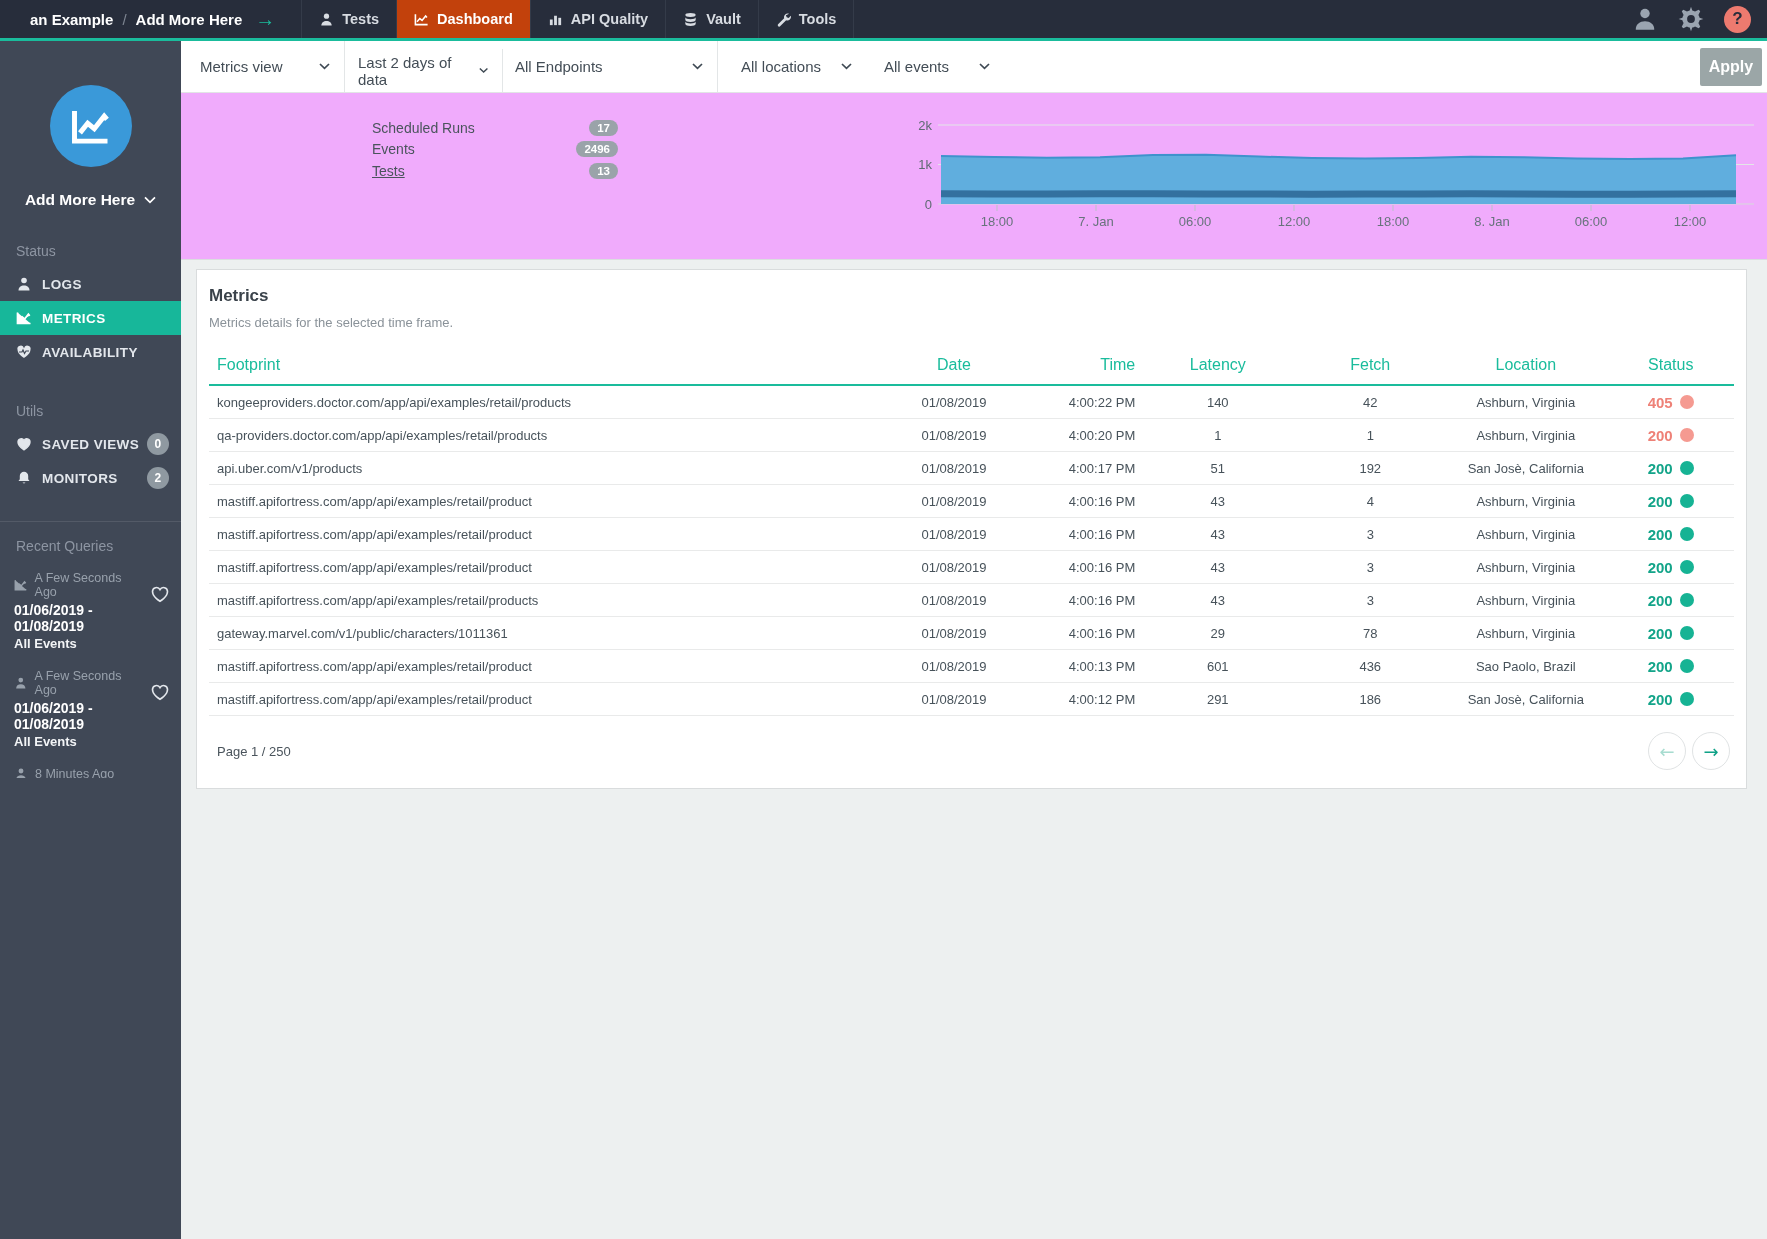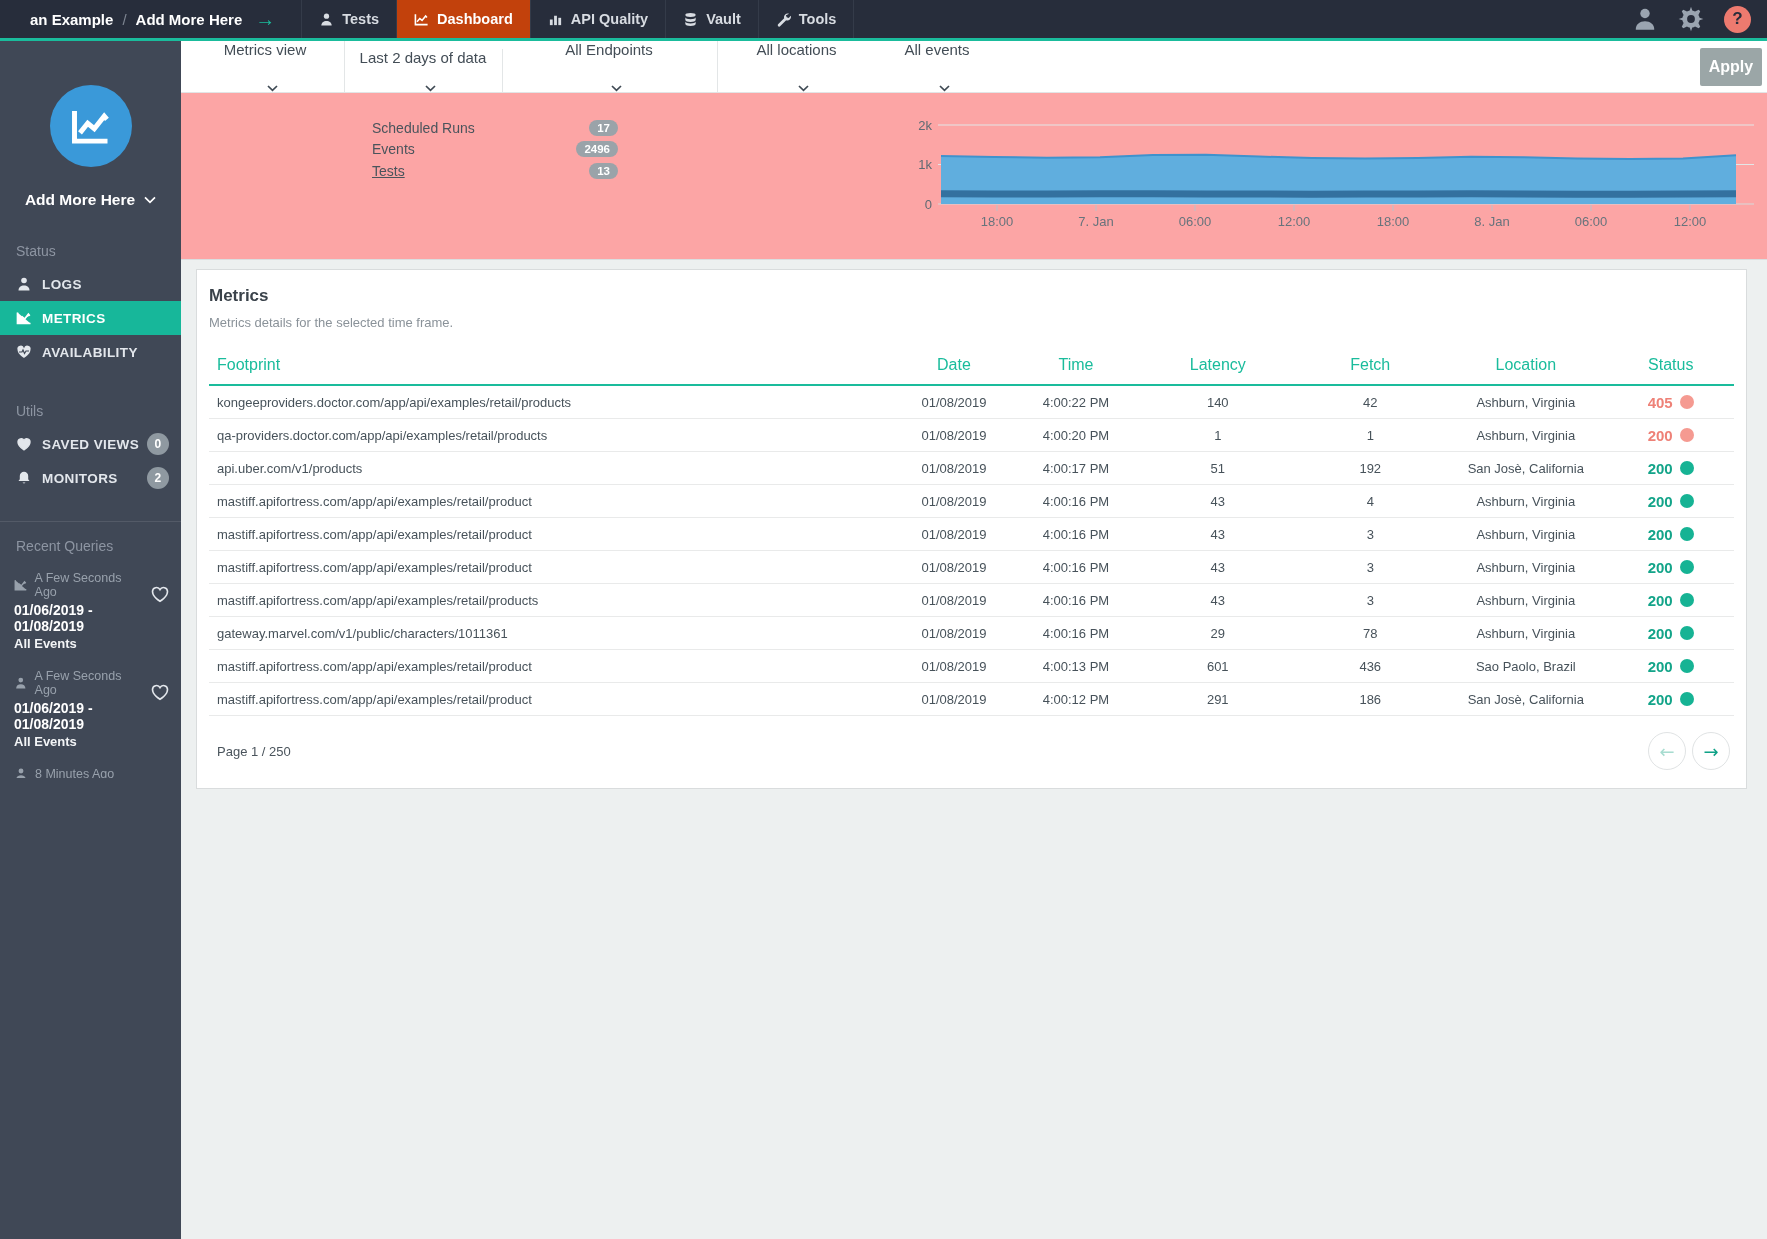--- a/index.html
+++ b/index.html
@@ -48,51 +48,51 @@
   .q-age { display:flex; align-items:center; gap:7px; color:#98a1ac; font-size:12.5px; }
   .q-age svg { width:14px; height:14px; color:#98a1ac; }
   .q-range { color:#fff; font-size:14px; font-weight:bold; margin-top:3px; }
   .q-scope { color:#f2f4f6; font-size:13px; font-weight:bold; margin-top:2px; }
   .q-heart { position:absolute; right:11px; top:22px; width:20px; height:20px; color:#e3e7ec; cursor:pointer; }
 
   
   #filterbar { position:absolute; left:181px; top:41px; right:0; height:52px; background:#ffffff;
     border-bottom:1px solid #e2e5e6; display:flex; align-items:stretch; padding-left:17px; }
   .dropdown { display:flex; align-items:center; justify-content:space-between; padding:0 14px 0 2px;
-    font-size:15px; color:#434d56; cursor:pointer;flex-direction:column; }
+    font-size:15px; color:#434d56; cursor:pointer; }
   .dropdown .chev { margin-left:14px; }
   .dd-sep { border-right:1px solid #e3e6e7; }
   .dd1 { width:147px; } .dd2 { width:158px; } .dd3 { width:215px; } .dd4 { width:148px; } .dd5 { width:138px; }
   .apply-btn { margin-left:auto; align-self:center; margin-right:5px; width:62px; height:38px; background:#9ba6a7;
     color:#fff; font-weight:bold; font-size:16px; border:none; border-radius:2px; cursor:pointer;
     font-family:"Liberation Sans",sans-serif; }
 
   
-  #overview { position:absolute; left:181px; top:93px; right:0; height:167px; background:#fca5a5;
+  #overview { position:absolute; left:181px; top:93px; right:0; height:167px; background:#f0abfc;
     border-bottom:1px solid #dadedf; }
   .stats { position:absolute; left:191px; top:24px; width:246px; font-size:14px; color:#4a545c; }
   .stat-row { display:flex; justify-content:space-between; align-items:center; height:21.5px; }
   .stat-label.linked { text-decoration:underline; cursor:pointer; }
   .stat-badge { background:#9aa3a9; color:#fff; border-radius:10px; font-size:11.5px; font-weight:bold;
     padding:2px 8px; min-width:26px; text-align:center; }
   #chart-wrap { position:absolute; left:735px; top:7px; width:851px; height:140px; }
 
   
   #main { position:absolute; left:181px; top:261px; right:0; bottom:0; background:#edf0f0; }
   #metrics-card { margin:8px 20px 0 15px; background:#fff; border:1px solid #d9dcdd; padding:16px 12px 10px; }
   .card-title { font-size:17px; font-weight:bold; color:#3a424a; }
   .card-subtitle { font-size:13px; color:#8a9299; margin-top:9px; }
   .tbl { margin-top:18px; }
   .tr { display:flex; align-items:center; }
   .th { color:#1abc9c; font-size:16px; padding:8px 0 10px; border-bottom:2px solid #1abc9c; }
   .row { height:33px; border-bottom:1px solid #e9eaea; font-size:13px; color:#47525a; cursor:pointer; }
   .cell { padding:0 4px; }
   .c-footprint { flex:0 0 45%; text-align:left; padding-left:8px; }
   .c-date  { flex:0 0 7.7%;  text-align:center; }
-  .c-time  { flex:0 0 8.3%;  text-align:center; }
+  .c-time  { flex:0 0 8.3%;  text-align:right; }
   .c-lat   { flex:0 0 10.3%; text-align:center; }
   .c-fetch { flex:0 0 9.7%;  text-align:center; }
   .c-loc   { flex:0 0 10.7%; text-align:center; }
   .c-status{ flex:1; text-align:center; display:flex; align-items:center; justify-content:center; gap:7px; }
   .status-num { font-size:15px; font-weight:bold; }
   .status-dot { width:14px; height:14px; border-radius:50%; display:inline-block; }
   .tbl-footer { display:flex; align-items:center; margin-top:10px; padding:6px 2px 8px 8px; }
   .page-label { font-size:13px; color:#4a545c; }
   .pager { margin-left:auto; display:flex; gap:6px; padding-right:2px; }
   .pager-btn { width:38px; height:38px; border-radius:50%; border:1px solid #e0e3e4; background:#fff;

